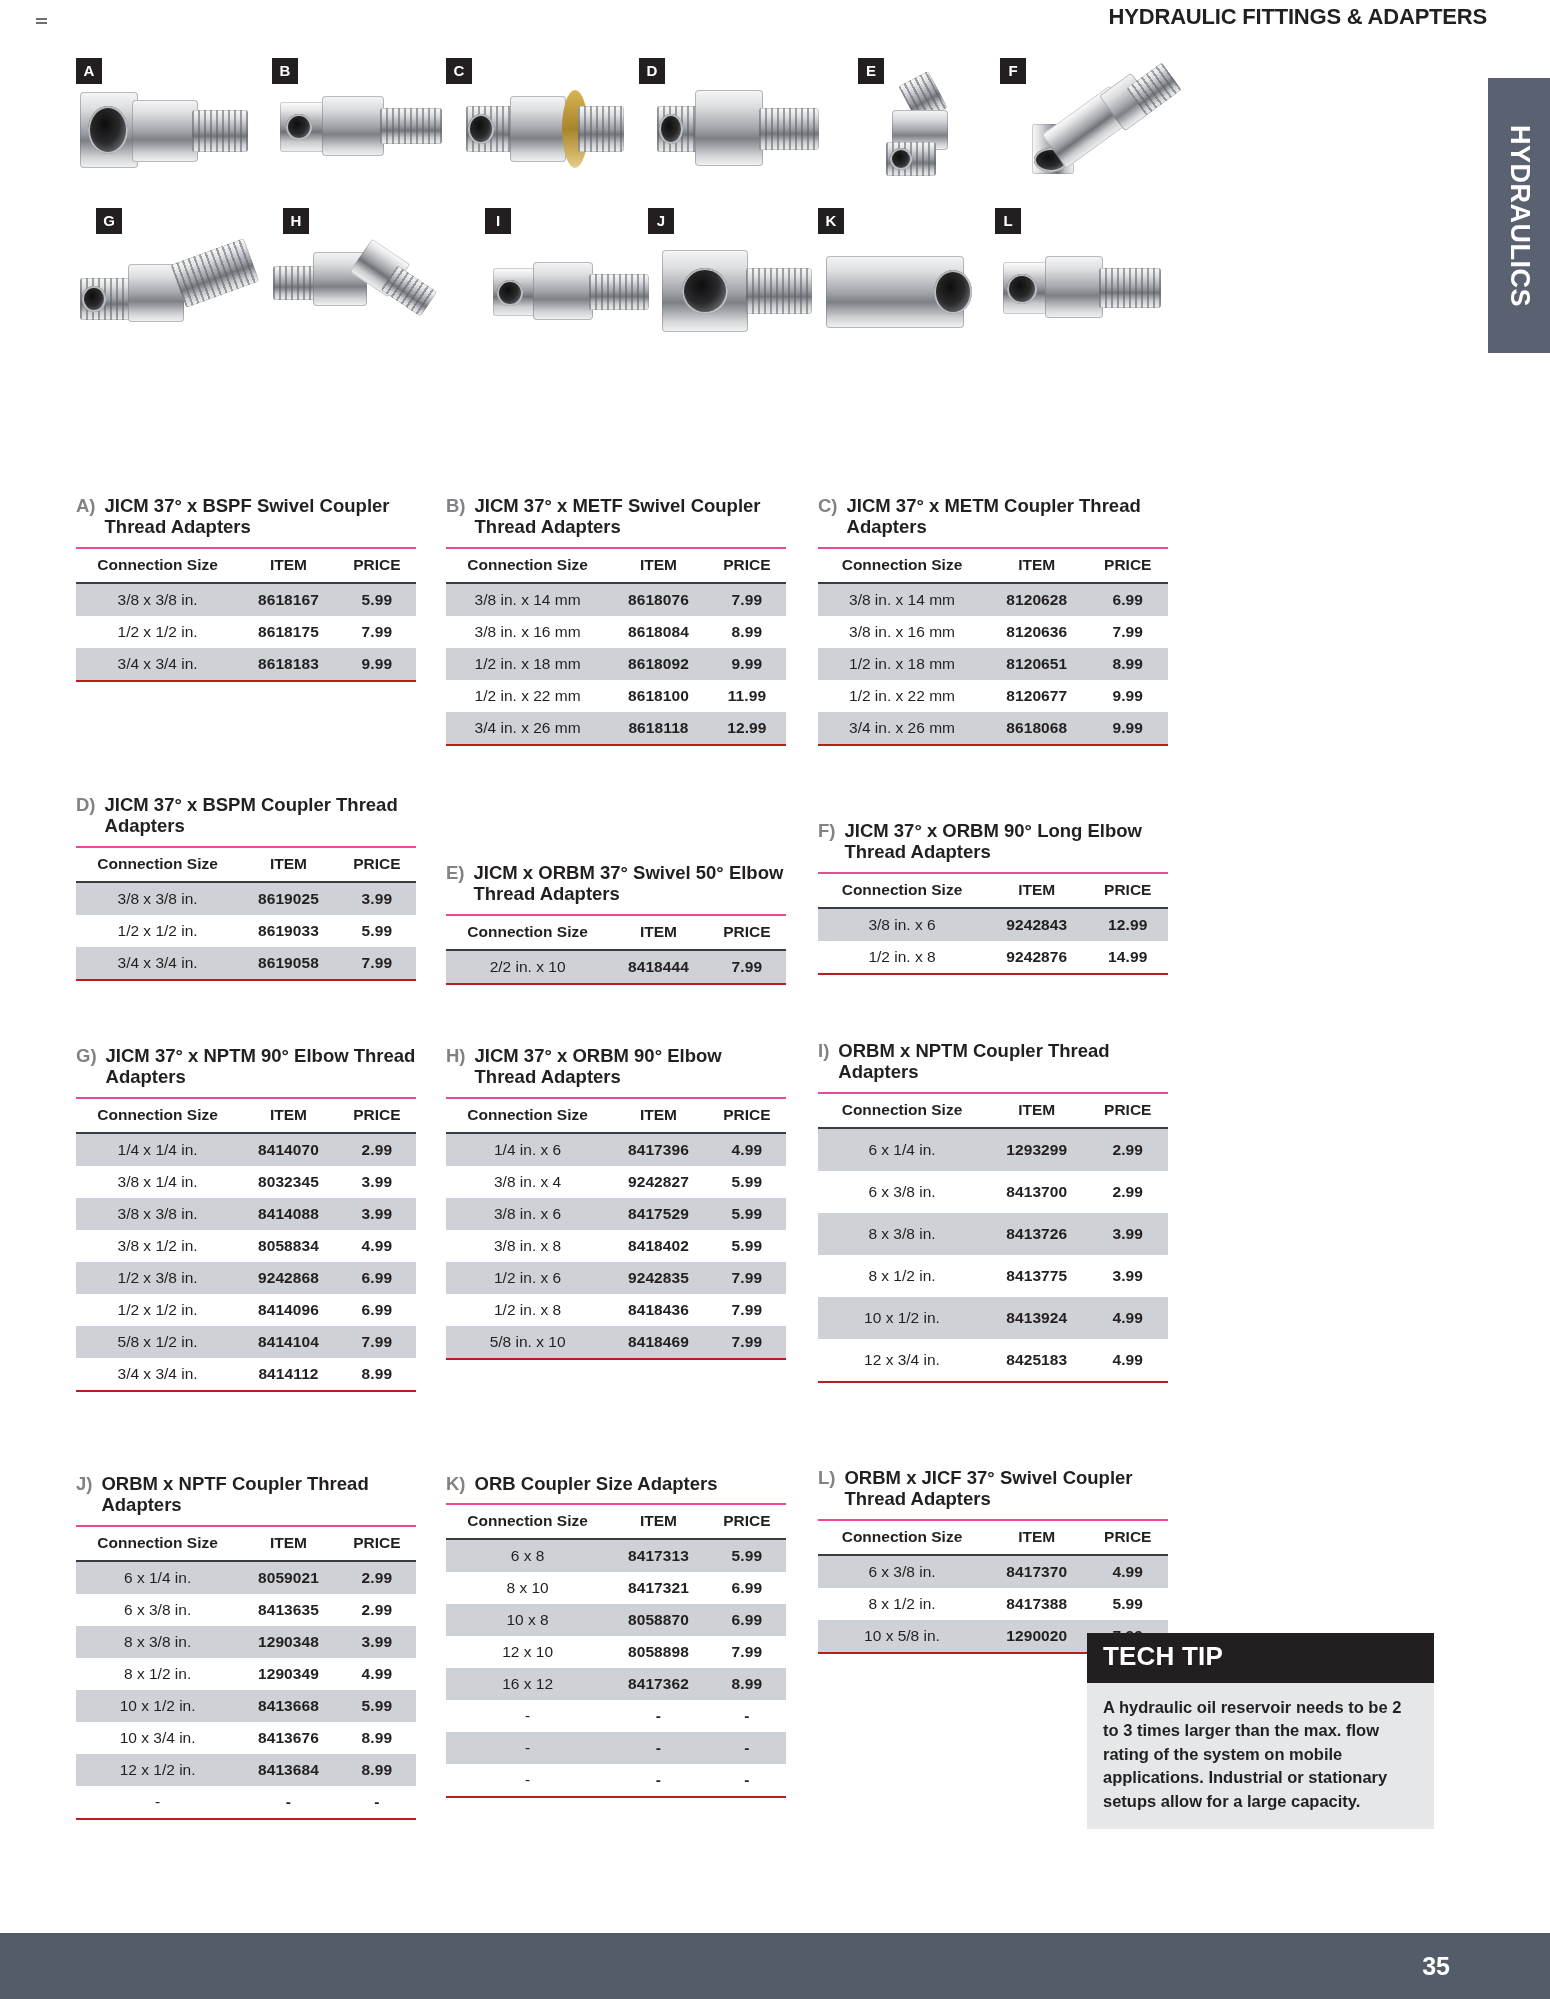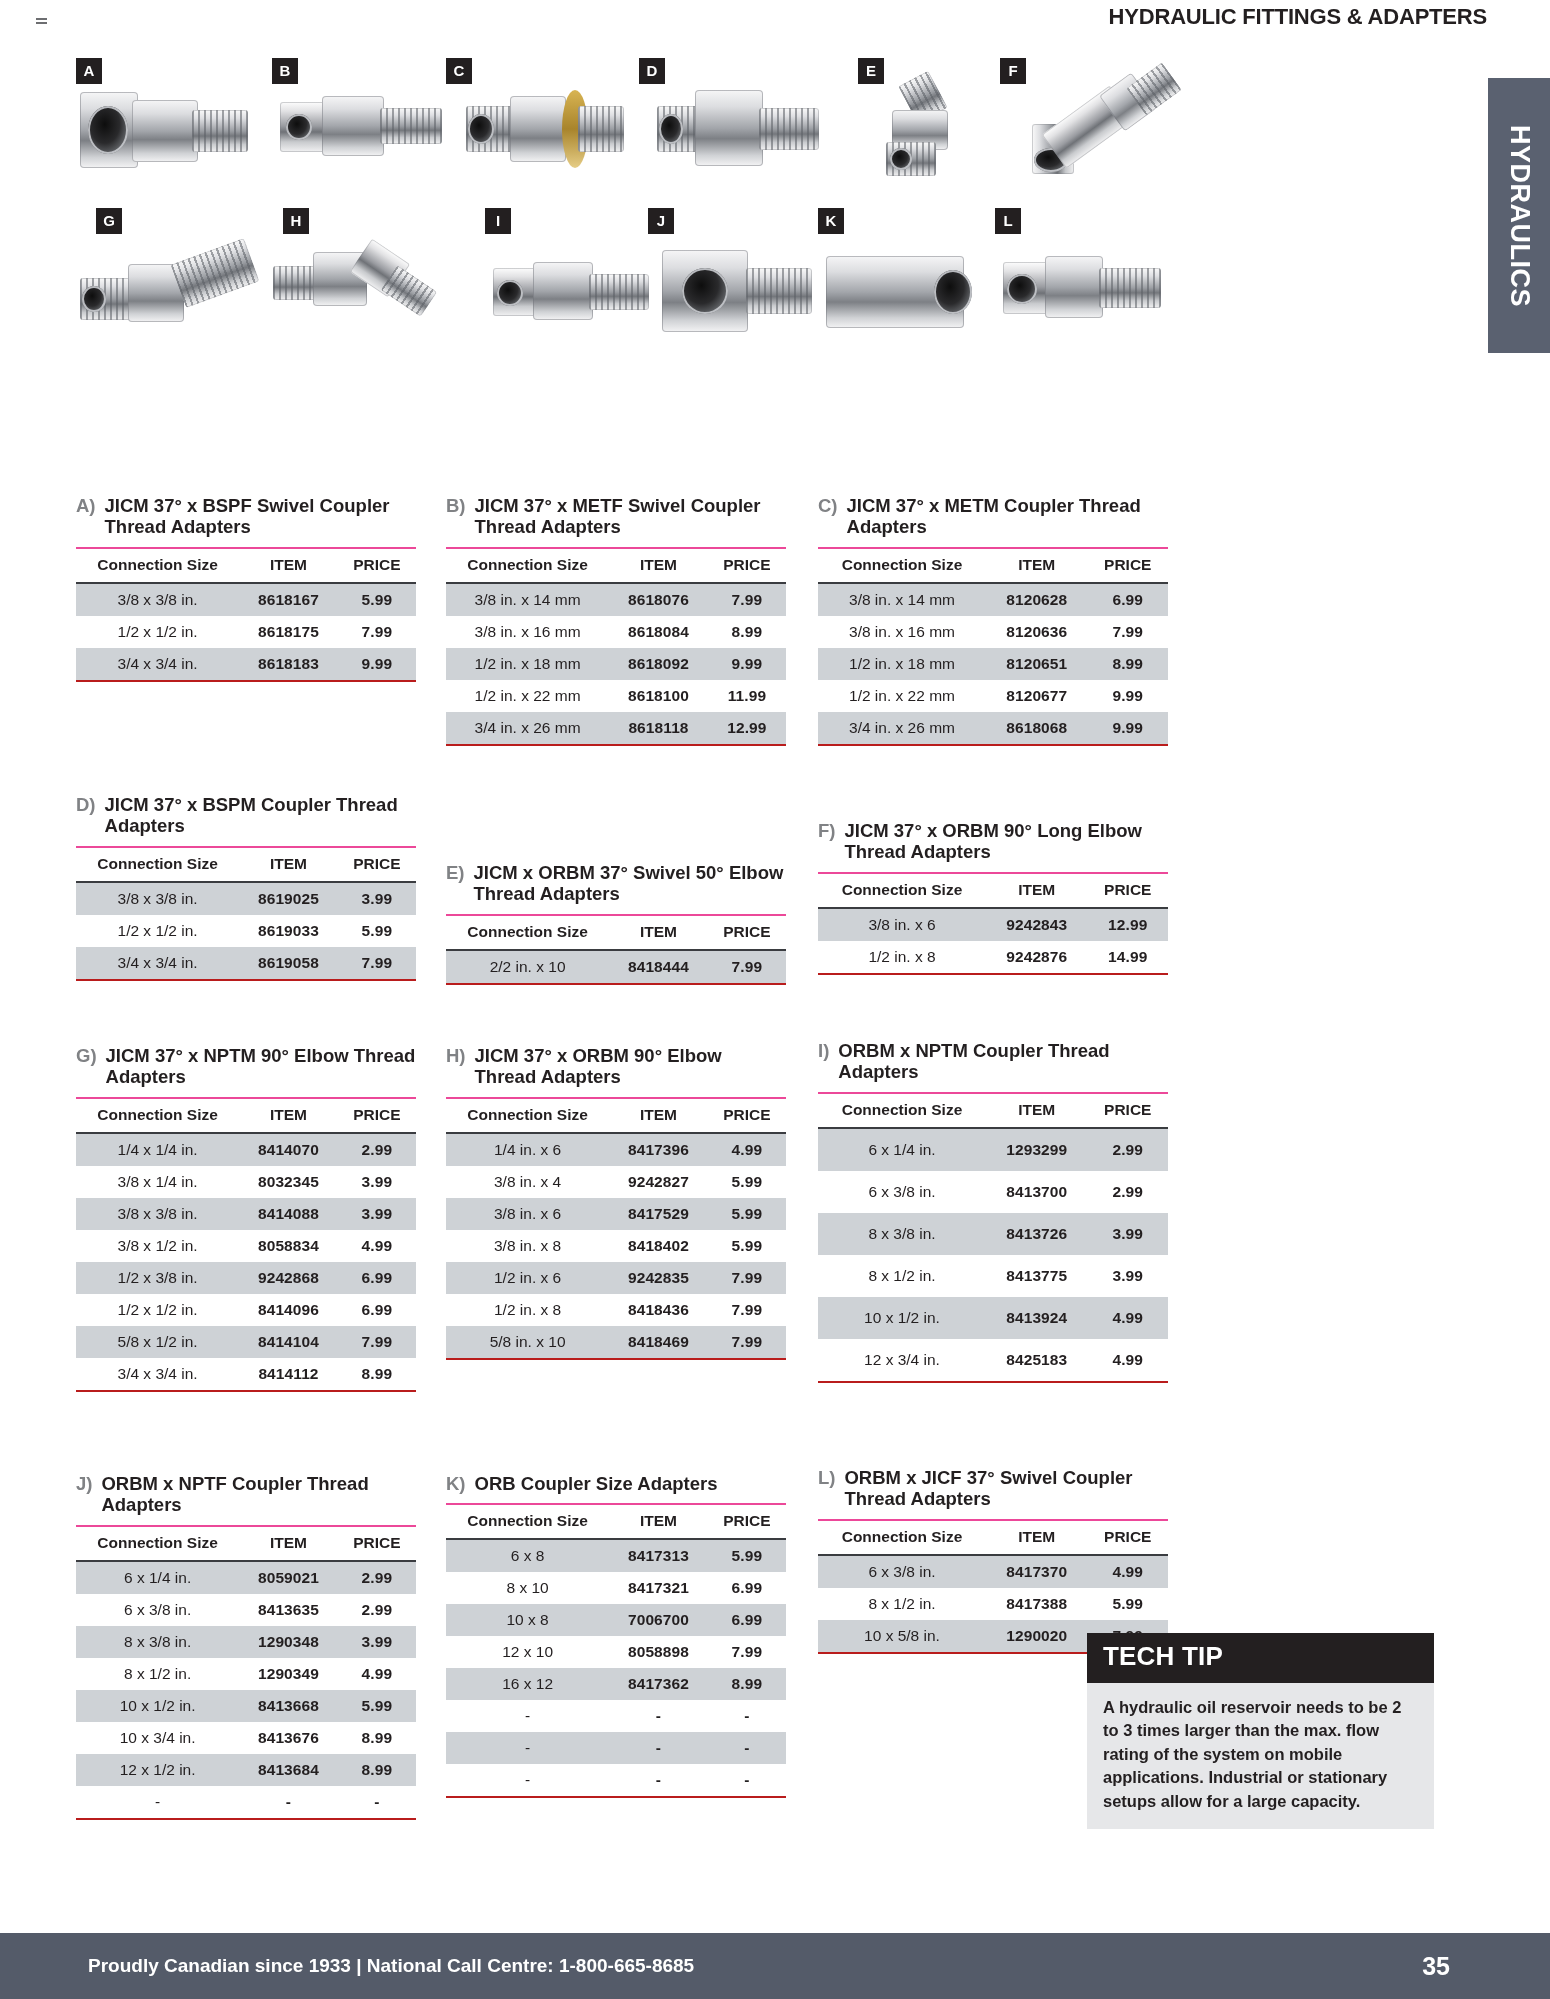--- a/index.html
+++ b/index.html
@@ -731,21 +731,21 @@
           <td class="c-item">8417313</td>
           <td class="c-price">5.99</td>
         </tr>
       <tr>
           <td class="c-size">8 x 10</td>
           <td class="c-item">8417321</td>
           <td class="c-price">6.99</td>
         </tr>
       <tr>
           <td class="c-size">10 x 8</td>
-          <td class="c-item">7006700</td>
+          <td class="c-item">8058870</td>
           <td class="c-price">6.99</td>
         </tr>
       <tr>
           <td class="c-size">12 x 10</td>
           <td class="c-item">8058898</td>
           <td class="c-price">7.99</td>
         </tr>
       <tr>
           <td class="c-size">16 x 12</td>
           <td class="c-item">8417362</td>
@@ -802,15 +802,14 @@
     </tbody>
   </table>
 </div>
 
 <div class="techtip" style="left:1042px; top:1633px; width:392px;padding-left:45px;">
   <div class="tt-head">TECH TIP</div>
   <div class="tt-body">A hydraulic oil reservoir needs to be 2 to 3 times larger than the max. flow rating of the system on mobile applications. Industrial or stationary setups allow for a large capacity.</div>
 </div>
 
 <div class="footer">
-  <div class="f-left">Proudly Canadian since 1933 | National Call Centre: 1-800-665-8685</div>
   <div class="f-page">35</div>
 </div>
 
 </body></html>

